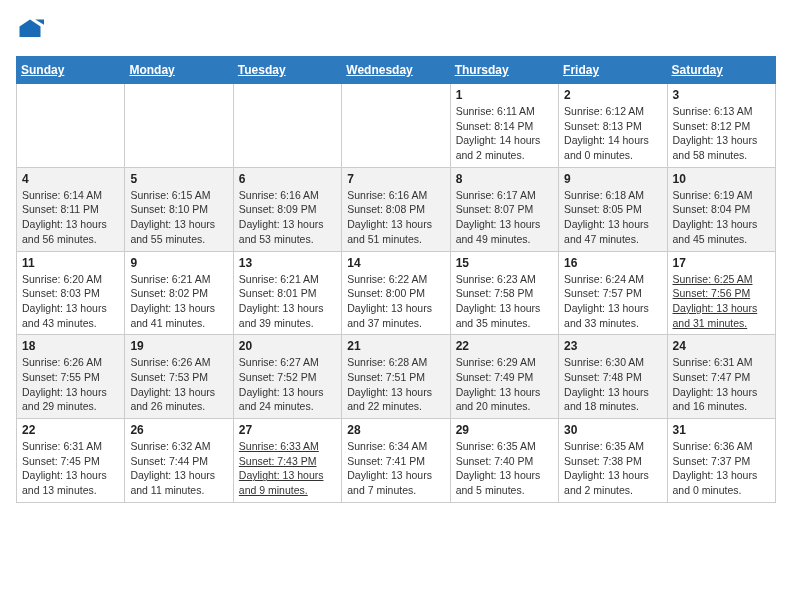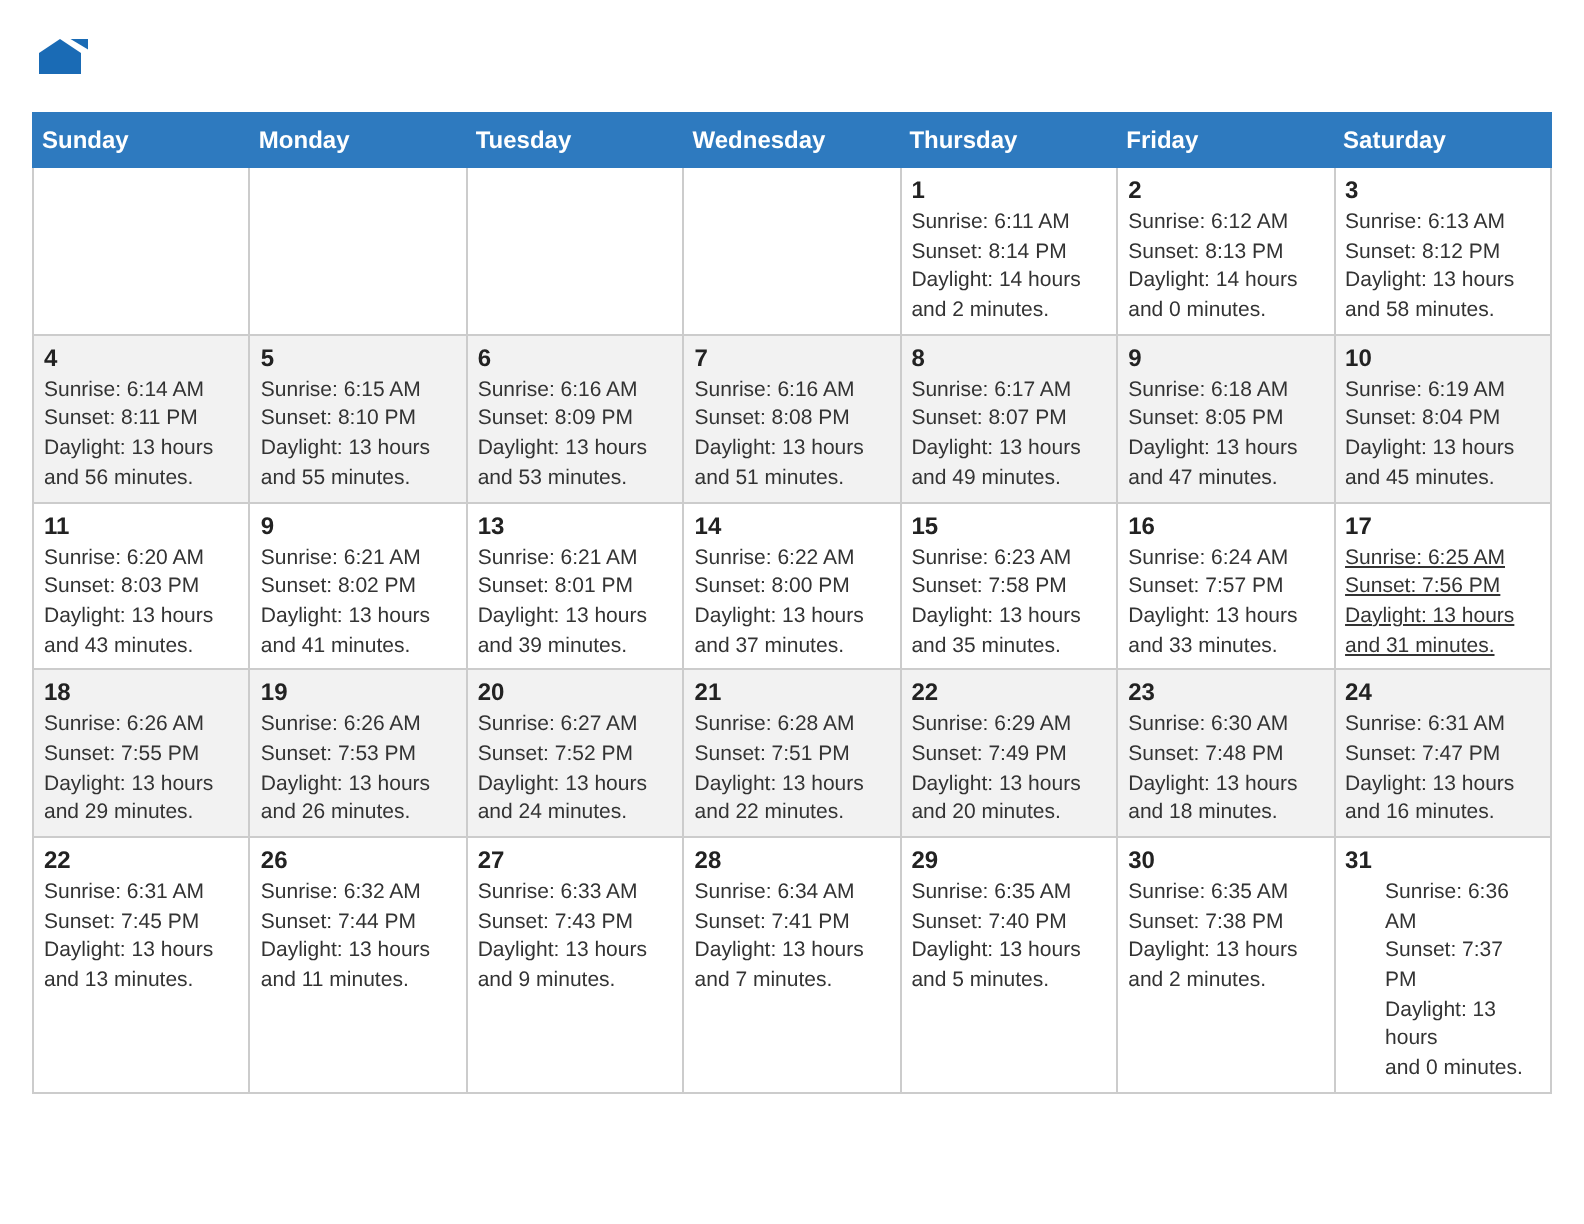--- a/index.html
+++ b/index.html
@@ -51,20 +51,21 @@
       font-size: 11px;
     }
     .calendar th {
       background-color: #2e7abf;
       color: #fff;
       padding: 6px 4px;
       text-align: left;
       font-size: 12px;
       font-weight: bold;
       border: 1px solid #2e7abf;
+      text-decoration: underline;
     }
     .calendar td {
       border: 1px solid #ccc;
       vertical-align: top;
       padding: 4px 5px;
       width: 108px;
       min-height: 80px;
       background: #fff;
     }
     .calendar tr:nth-child(even) td {
@@ -318,21 +319,21 @@
         </td>
         <td>
           <div class="day-number">26</div>
           <div class="day-info" style="white-space: pre-line;">Sunrise: 6:32 AM
 Sunset: 7:44 PM
 Daylight: 13 hours
 and 11 minutes.</div>
         </td>
         <td>
           <div class="day-number">27</div>
-          <div class="day-info" style="white-space: pre-line;">Sunrise: 6:33 AM
+          <div class="day-info" style="white-space: pre-line; text-decoration: underline;">Sunrise: 6:33 AM
 Sunset: 7:43 PM
 Daylight: 13 hours
 and 9 minutes.</div>
         </td>
         <td>
           <div class="day-number">28</div>
           <div class="day-info" style="white-space: pre-line;">Sunrise: 6:34 AM
 Sunset: 7:41 PM
 Daylight: 13 hours
 and 7 minutes.</div>
@@ -346,20 +347,20 @@
         </td>
         <td>
           <div class="day-number">30</div>
           <div class="day-info" style="white-space: pre-line;">Sunrise: 6:35 AM
 Sunset: 7:38 PM
 Daylight: 13 hours
 and 2 minutes.</div>
         </td>
         <td>
           <div class="day-number">31</div>
-          <div class="day-info" style="white-space: pre-line; margin-left: 20px;">Sunrise: 6:36 AM
+          <div class="day-info" style="white-space: pre-line;">Sunrise: 6:36 AM
 Sunset: 7:37 PM
 Daylight: 13 hours
 and 0 minutes.</div>
         </td>
       </tr>
     </tbody>
 </table>
 
 </body></html>

